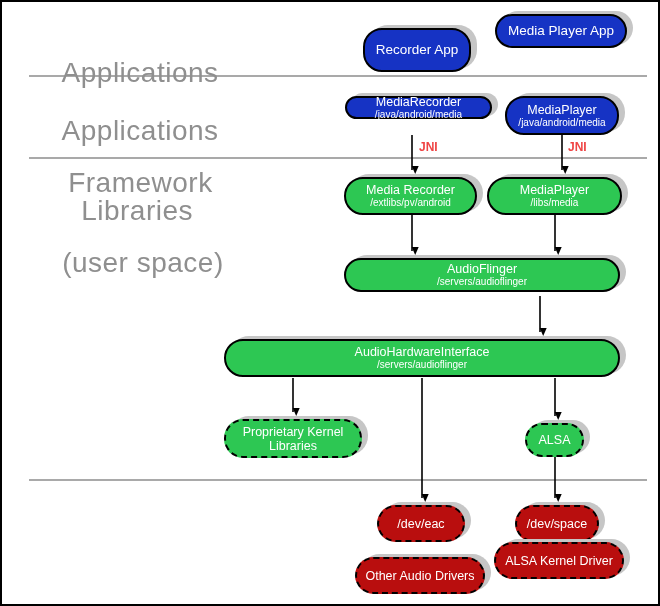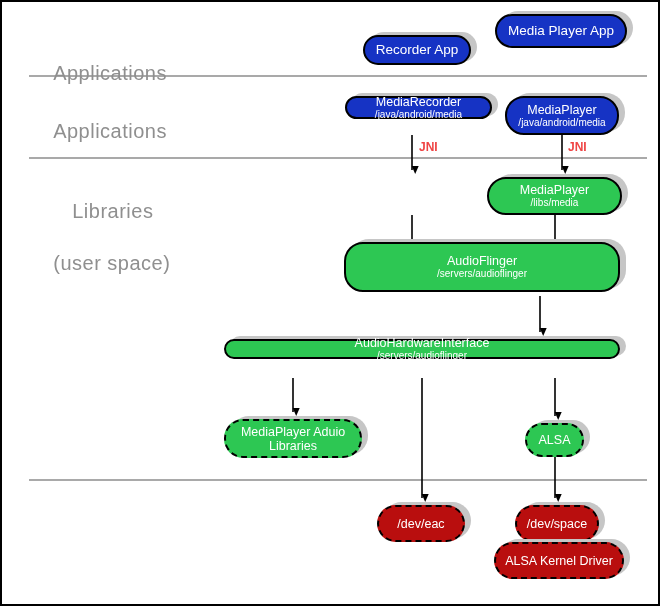--- a/index.html
+++ b/index.html
@@ -2,21 +2,21 @@
 <html style="--blue: #1633c4; --green: #2dc753; --red: #b90e0e; --shadow: #c6c6c6; --section-label: #8f8f8f; --divider: #a9a9a9;"><head>
 <meta charset="utf-8">
 <style>
   html,body{margin:0;padding:0;background:#fff;font-family:"Liberation Sans",sans-serif;}
   .stage{
     position:relative;width:660px;height:606px;background:#fff;
     border:2px solid #000;box-sizing:border-box;overflow:hidden;
   }
   .divider{position:absolute;left:27px;width:618px;height:2px;background:var(--divider,#a9a9a9);}
   .section-label{
-    position:absolute;color:var(--section-label,#8f8f8f);font-size:20px;line-height:26px;
+    position:absolute;color:var(--section-label,#8f8f8f);font-size:28px;line-height:26px;
     white-space:pre;letter-spacing:0.5px;
   }
   .node{
     position:absolute;display:flex;flex-direction:column;justify-content:center;align-items:center;
     border:2px solid #000;border-radius:19px;color:#fff;text-align:center;
     box-sizing:border-box;box-shadow:6px -3px 0 0 var(--shadow,#c6c6c6);
   }
   .node.blue{background:var(--blue,#1633c4);}
   .node.green{background:var(--green,#2dc753);}
   .node.red{background:var(--red,#b90e0e);}
@@ -34,20 +34,21 @@
 
   <div class="divider" style="top:73px"></div>
   <div class="divider" style="top:155px"></div>
   <div class="divider" style="top:477px"></div>
 
   <div class="section-label" style="left:28px;top:32px">
     <span>Applications</span>
   </div>
   <div class="section-label" style="left:28px;top:90px">
     <span>Applications</span><br>
+    <span style="padding-left:5px">Framework</span>
   </div>
   <div class="section-label" style="left:27px;top:170px">
     <span style="padding-left:19px">Libraries</span><br>
     <span>(user space)</span>
   </div>
 
   <svg class="wires" viewBox="0 0 660 606">
     <defs>
       <marker id="arrow" markerWidth="9" markerHeight="9" refX="4" refY="7.2" orient="auto-start-reverse" markerUnits="userSpaceOnUse">
         <path d="M0.5,0 L7.5,0 L4,8 Z" fill="#000" transform="rotate(-90 4 4)"></path>
@@ -62,62 +63,69 @@
       <line x1="291" y1="376" x2="291" y2="410" marker-end="url(#arrow)"></line>
       <line x1="420" y1="376" x2="420" y2="496" marker-end="url(#arrow)"></line>
       <line x1="553" y1="376" x2="553" y2="414" marker-end="url(#arrow)"></line>
       <line x1="553" y1="455" x2="553" y2="496" marker-end="url(#arrow)"></line>
     </g>
   </svg>
 
   <div class="edge-label" style="left:417px;top:138px">JNI</div>
   <div class="edge-label" style="left:566px;top:138px">JNI</div>
 
-  <div class="node blue" style="left:361px;top:33px;width:108px;height:30px">
+  <div class="node blue" style="left:361px;top:26px;width:108px;height:44px">
     <div class="t big">Recorder App</div>
   </div>
   <div class="node blue" style="left:493px;top:12px;width:132px;height:34px">
     <div class="t big">Media Player App</div>
   </div>
 
   <div class="node blue" style="left:343px;top:94px;width:147px;height:23px">
     <div class="t">MediaRecorder</div>
     <div class="p">/java/android/media</div>
   </div>
   <div class="node blue" style="left:503px;top:94px;width:114px;height:39px">
     <div class="t">MediaPlayer</div>
     <div class="p">/java/android/media</div>
   </div>
 
+  <div class="node green" style="left:342px;top:175px;width:133px;height:38px">
+    <div class="t">Media Recorder</div>
+    <div class="p">/extlibs/pv/android</div>
+  </div>
   <div class="node green" style="left:485px;top:175px;width:135px;height:38px">
     <div class="t">MediaPlayer</div>
     <div class="p">/libs/media</div>
   </div>
 
-  <div class="node green" style="left:342px;top:240px;width:276px;height:50px">
+  <div class="node green" style="left:342px;top:256px;width:276px;height:34px">
     <div class="t">AudioFlinger</div>
     <div class="p">/servers/audioflinger</div>
   </div>
 
-  <div class="node green" style="left:222px;top:337px;width:396px;height:20px">
+  <div class="node green" style="left:222px;top:337px;width:396px;height:38px">
     <div class="t">AudioHardwareInterface</div>
     <div class="p">/servers/audioflinger</div>
   </div>
 
   <div class="node green dashed" style="left:222px;top:417px;width:138px;height:39px">
-    <div class="t">MediaPlayer Aduio</div>
+    <div class="t">Proprietary Kernel</div>
     <div class="t">Libraries</div>
   </div>
   <div class="node red dashed" style="left:375px;top:503px;width:88px;height:37px">
     <div class="t">/dev/eac</div>
   </div>
 
   <div class="node green dashed" style="left:523px;top:421px;width:59px;height:34px">
     <div class="t">ALSA</div>
   </div>
   <div class="node red dashed" style="left:513px;top:503px;width:84px;height:37px">
     <div class="t">/dev/space</div>
   </div>
+  <div class="node red dashed" style="left:353px;top:555px;width:130px;height:37px">
+    <div class="t">Other Audio Drivers</div>
+  </div>
   <div class="node red dashed" style="left:492px;top:540px;width:130px;height:37px">
     <div class="t">ALSA Kernel Driver</div>
   </div>
 
 </div>
 
 </body></html>

